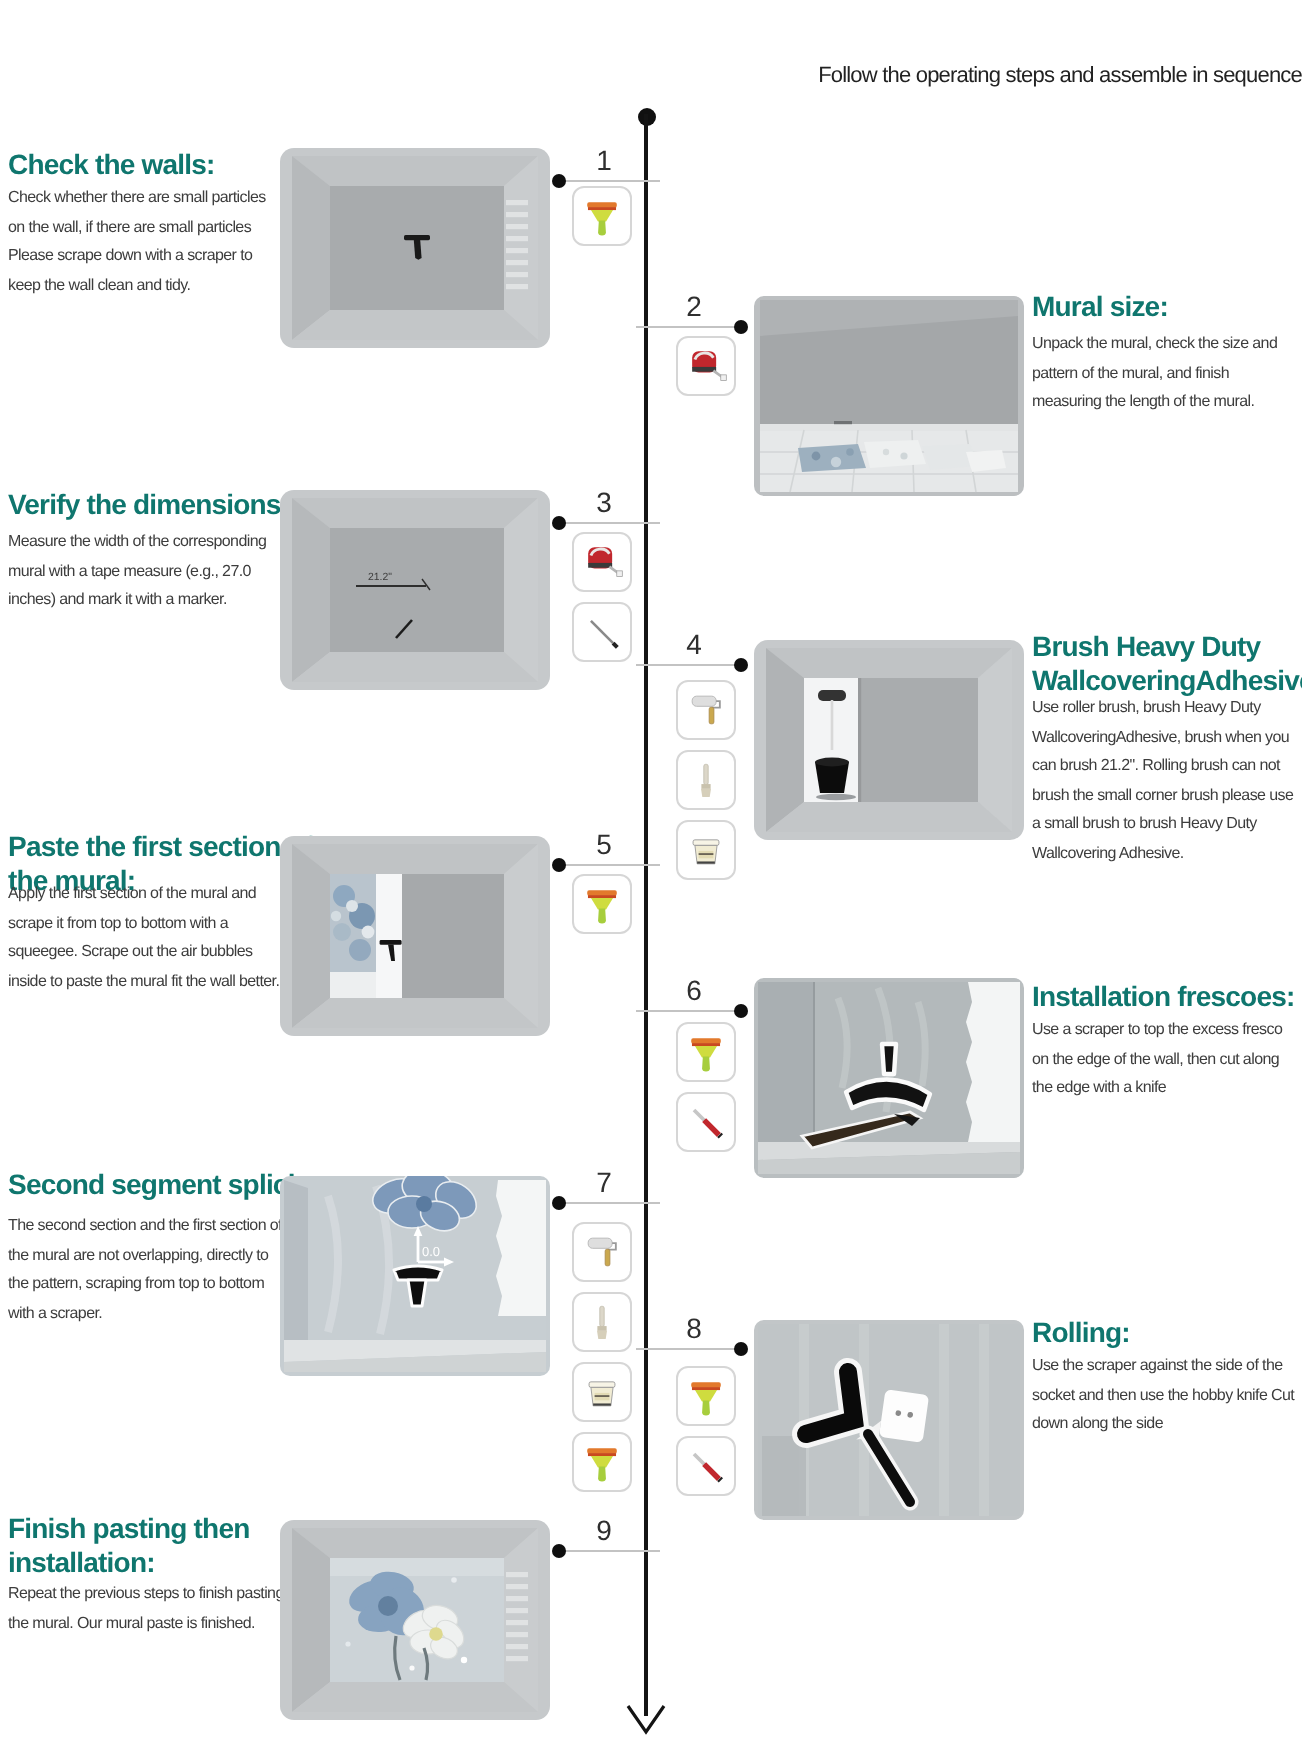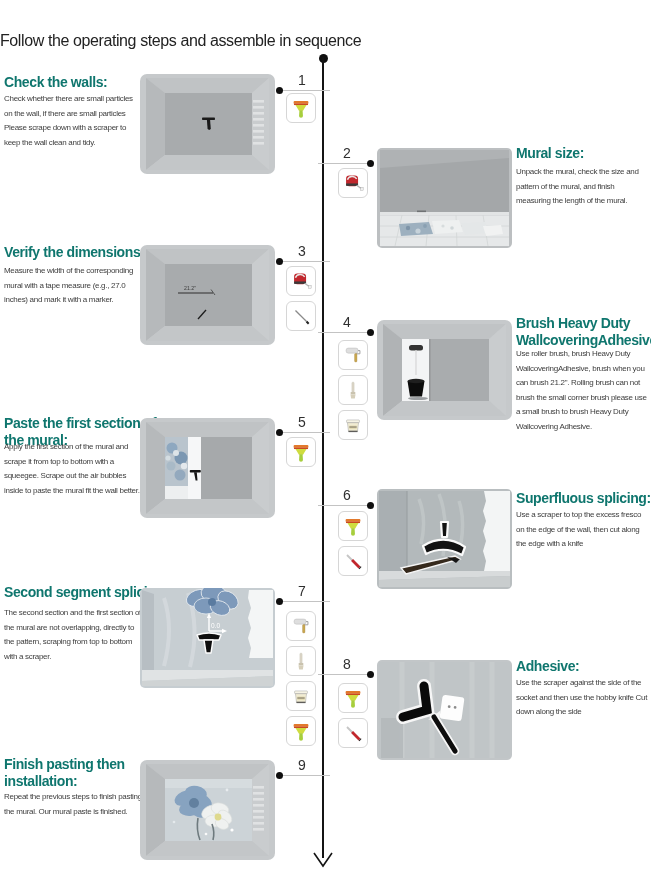--- a/index.html
+++ b/index.html
@@ -1,21 +1,21 @@
 <!DOCTYPE html>
 <html><head>
 <meta charset="utf-8">
 <style>
   html,body{margin:0;padding:0;background:#fff;}
   .canvas{position:relative;width:651px;height:879px;background:#ffffff;overflow:hidden;
           font-family:"Liberation Sans",sans-serif;color:#1a1a1a;}
   .page-title{position:absolute;top:3px;left:0;width:651px;text-align:center;
               font-size:23px;font-weight:bold;letter-spacing:-0.8px;color:#111;}
-  .page-subtitle{position:absolute;top:32px;left:0;width:651px;text-align:left;
-              font-size:16px;letter-spacing:-0.4px;color:#222;}
+  .page-subtitle{position:absolute;top:32px;left:0;width:651px;text-align:right;
+              font-size:11px;letter-spacing:-0.4px;color:#222;}
   .tl-line{position:absolute;left:322px;top:57px;width:1.5px;height:801px;background:#141414;}
   .tl-dot{position:absolute;left:318.5px;top:53.5px;width:9px;height:9px;border-radius:50%;background:#101010;}
   .tl-arrow{position:absolute;left:312px;top:851px;width:22px;height:18px;}
   .num{position:absolute;width:40px;text-align:center;font-size:14px;color:#2f2f2f;}
   .cline{position:absolute;height:1px;background:#c3c3c3;}
   .cdot{position:absolute;width:7px;height:7px;border-radius:50%;background:#0f0f0f;}
   .heading{position:absolute;font-size:14px;letter-spacing:-0.4px;color:#0f766e;line-height:17px;font-weight:bold;}
   .body-text{position:absolute;font-size:8px;letter-spacing:-0.3px;color:#3d3d3d;line-height:14.6px;}
   .img{position:absolute;width:135px;height:100px;}
   .img svg{display:block;width:100%;height:100%;}
@@ -290,21 +290,21 @@
         <g stroke="#fafafa" stroke-width="2.2" stroke-linejoin="round" fill="#121212">
           <path d="M64,33 h7 l-1,15 h-5 Z"></path>
           <path d="M46,57 q21,-13 42,1 l-3,8 q-18,-10 -36,-1 Z"></path>
         </g>
         <g>
           <polygon points="24,79 78,67 83,70 29,85" fill="#35291c" stroke="#f5f5f5" stroke-width="1.4"></polygon>
           <polygon points="70,68 83,70 79,74" fill="#151515"></polygon>
         </g>
       </svg>
     </div>
-    <div class="heading" style="left:516px;top:490px;width:135px">Superfluous splicing:</div>
+    <div class="heading" style="left:516px;top:490px;width:135px">Installation frescoes:</div>
     <div class="body-text" style="left:516px;top:508px;width:135px">Use a scraper to top the excess fresco on the edge of the wall, then cut along the edge with a knife</div>
   </div>
 
   <div>
     <div class="heading" style="left:4px;top:584px;width:200px">Second segment splicing:</div>
     <div class="body-text" style="left:4px;top:606px;width:140px">The second section and the first section of the mural are not overlapping, directly to the pattern, scraping from top to bottom with a scraper.</div>
     <div class="img" style="left:140px;top:588px">
       <svg viewBox="0 0 135 100">
         <rect width="135" height="100" rx="5" fill="#c6cdd1"></rect>
         <rect x="2" y="2" width="131" height="80" fill="#c7ced2"></rect>
@@ -408,21 +408,21 @@
           <path d="M47,26 L50,50 L26,57"></path>
         </g>
         <g stroke="#f6f6f6" stroke-width="8.5" stroke-linecap="round">
             <line x1="57" y1="57" x2="78" y2="91"></line>
           </g>
         <g stroke="#0d0d0d" stroke-width="5" stroke-linecap="round">
             <line x1="57" y1="57" x2="78" y2="91"></line>
           </g>
       </svg>
     </div>
-    <div class="heading" style="left:516px;top:658px;width:135px">Adhesive:</div>
+    <div class="heading" style="left:516px;top:658px;width:135px">Rolling:</div>
     <div class="body-text" style="left:516px;top:676px;width:135px">Use the scraper against the side of the socket and then use the hobby knife Cut down along the side</div>
   </div>
 
   <div>
     <div class="heading" style="left:4px;top:756px;width:175px">Finish pasting then installation:</div>
     <div class="body-text" style="left:4px;top:790px;width:140px">Repeat the previous steps to finish pasting the mural. Our mural paste is finished.</div>
     <div class="img" style="left:140px;top:760px">
       <svg viewBox="0 0 135 100">
         <defs>
             <clipPath id="s9c">

